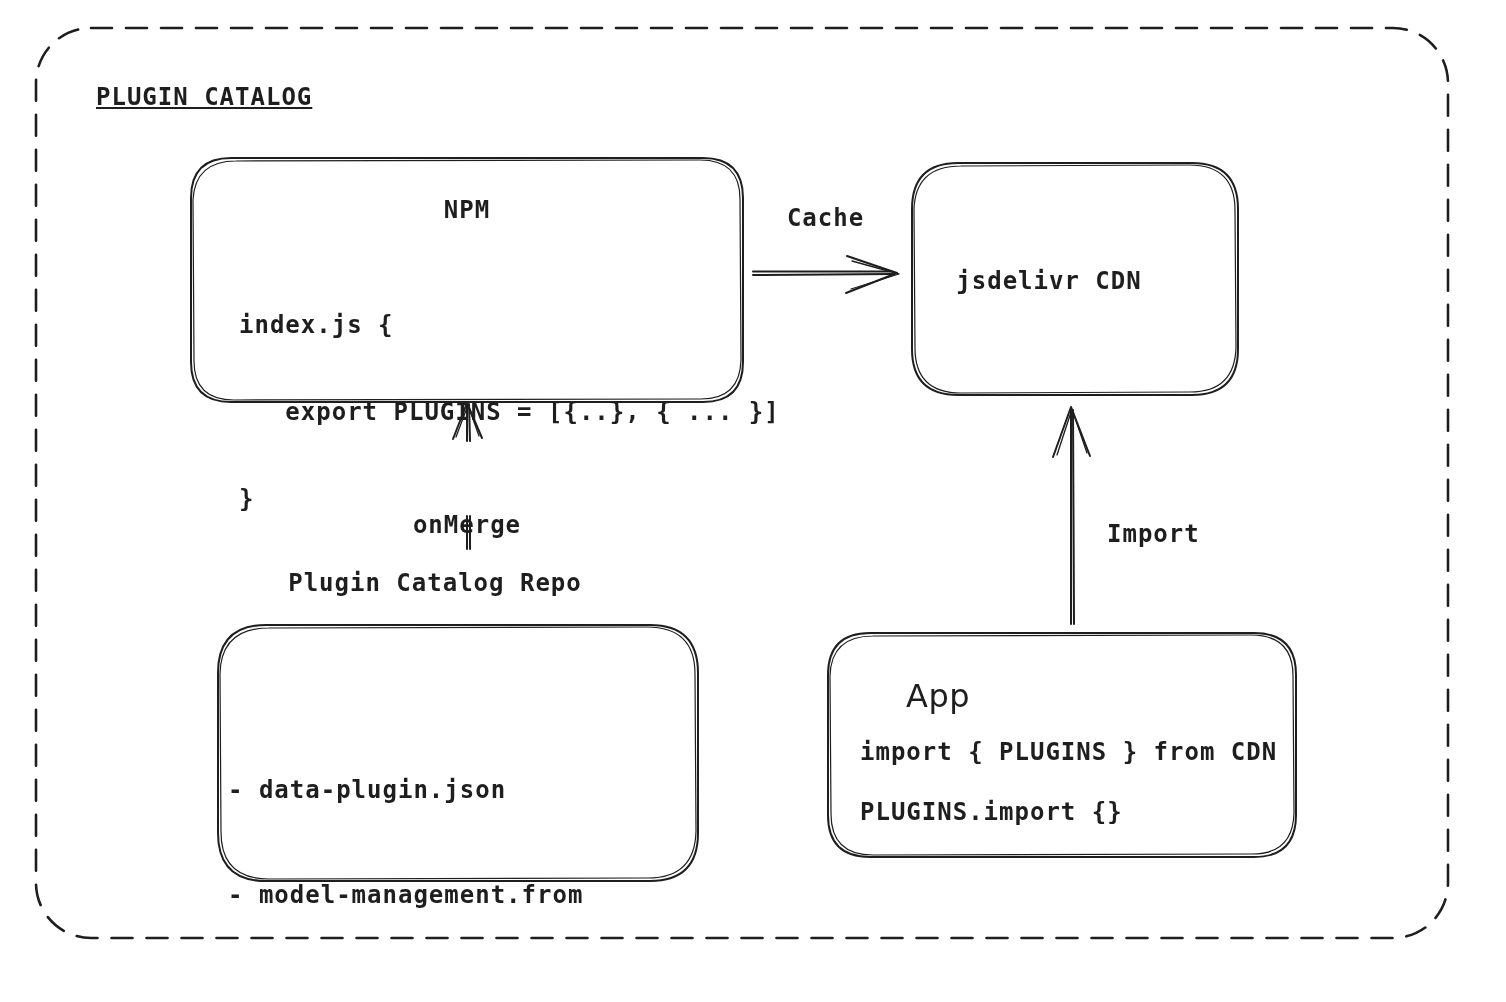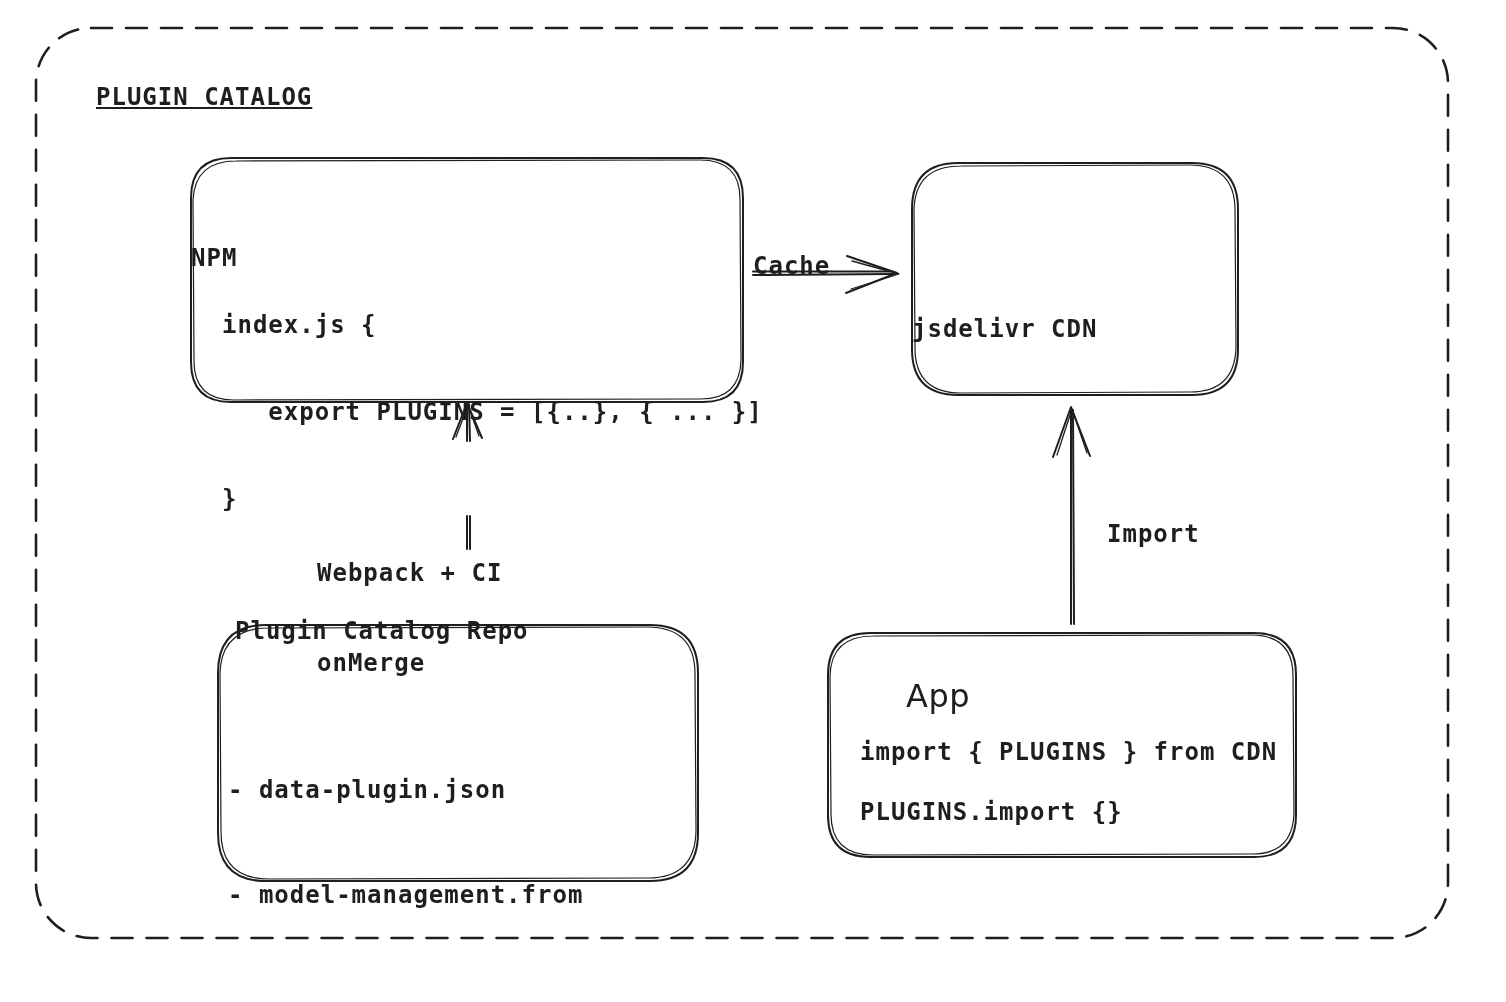--- a/index.html
+++ b/index.html
@@ -14,21 +14,21 @@
   svg.strokes{position:absolute;left:0;top:0;width:1506px;height:1002px;}
   .txt{
     position:absolute;
     font-size:24px;
     font-weight:600;
     letter-spacing:1px;
     line-height:30px;
     white-space:pre;
     color:#1e1e1e;
   }
-  .center{text-align:left;margin-top:48px;}
+  .center{text-align:center;}
   .code{line-height:29px;}
   .repo-list{line-height:35px;}
   .app-title{
     font-family:"DejaVu Sans","Liberation Sans",sans-serif;
     font-size:32px;
     font-weight:400;
     letter-spacing:0.5px;
     margin-left:44px;
   }
 </style>
@@ -76,32 +76,31 @@
       <path d="M 1071,624 L 1071,409"></path>
       <path d="M 1074,624 L 1073,410"></path>
       <path d="M 1053,457 L 1071,407 L 1090,456"></path>
       <path d="M 1057,455 L 1072,409 L 1087,453" stroke-width="1.3"></path>
     </g>
   </svg>
 
   <div class="txt" style="left:96px;top:82px;text-decoration:underline;">PLUGIN CATALOG</div>
 
   <div class="txt center" style="left:191px;top:195px;width:552px;">NPM</div>
-  <div class="txt code" style="left:222px;top:253px;">
+  <div class="txt code" style="left:239px;top:253px;">
     <div>index.js {</div>
     <div>   export PLUGINS = [{..}, { ... }]</div>
     <div>}</div>
   </div>
 
   <div class="txt center" style="left:753px;top:203px;width:145px;">Cache</div>
 
   <div class="txt center" style="left:912px;top:266px;width:274px;">jsdelivr CDN</div>
 
   <div class="txt center" style="left:317px;top:450px;width:300px;">
-    <div>Webpack + CI</div>
     <div>onMerge</div>
   </div>
 
   <div class="txt center" style="left:235px;top:568px;width:400px;">Plugin Catalog Repo</div>
 
   <div class="txt repo-list" style="left:228px;top:703px;">
     <div>- data-plugin.json</div>
     <div>- model-management.from</div>
     <div>...</div>
   </div>

